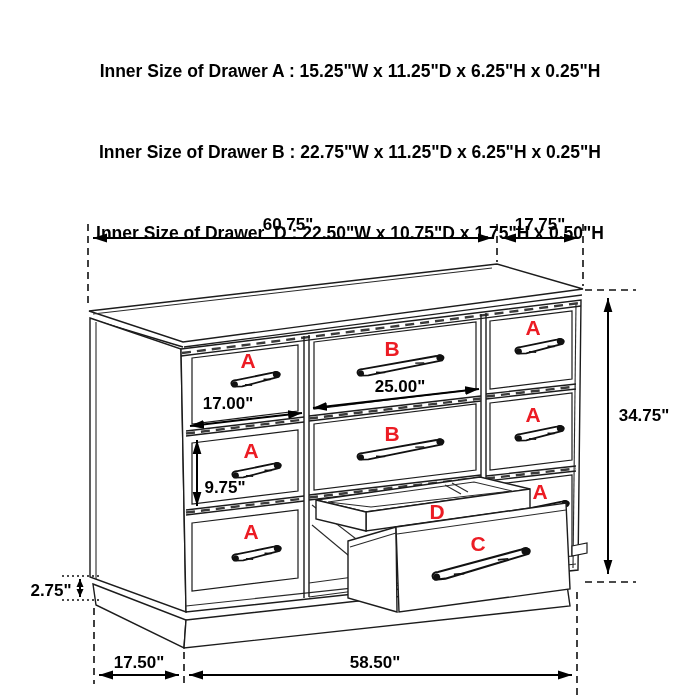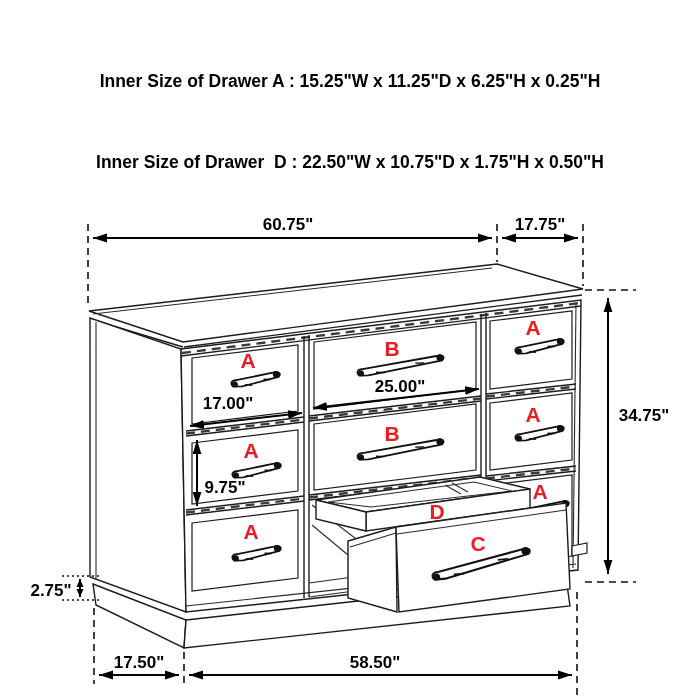--- a/index.html
+++ b/index.html
@@ -1,38 +1,39 @@
 <!DOCTYPE html>
 <html><head>
 <meta charset="utf-8">
 <style>
   html,body{margin:0;padding:0;background:#ffffff;}
   .page{position:relative;width:700px;height:700px;background:#fff;overflow:hidden;
         font-family:"Liberation Sans", sans-serif;}
-  .hdr{position:absolute;top:14px;left:0;width:700px;text-align:center;
+  .hdr{position:absolute;top:4px;left:0;width:700px;text-align:center;
        font-weight:bold;font-size:17.5px;line-height:27px;color:#000;white-space:pre;}
   svg{position:absolute;left:0;top:0;}
   .ln{stroke:#1c1c1c;stroke-width:1.4;fill:none;}
   .lnthin{stroke:#2a2a2a;stroke-width:1.1;fill:none;}
   .face{fill:#ffffff;stroke:#1c1c1c;stroke-width:1.4;}
   .facethin{fill:#ffffff;stroke:#1c1c1c;stroke-width:1.2;}
   .tex{stroke:#3a3a3a;stroke-width:2.4;stroke-dasharray:9 6;fill:none;}
   .dimln{stroke:#000;stroke-width:2;fill:none;}
   .dash{stroke:#111;stroke-width:1.6;stroke-dasharray:7 5;fill:none;}
   .dots{stroke:#111;stroke-width:1.6;stroke-dasharray:2 3;fill:none;}
   .dim{font:bold 17px "Liberation Sans", sans-serif;fill:#000;}
   .lbl{font:bold 21px "Liberation Sans", sans-serif;}
 </style>
 </head>
 <body>
 
 <div class="page">
 
   <div class="hdr">
     <div>Inner Size of Drawer A : 15.25"W x 11.25"D x 6.25"H x 0.25"H</div>
+    <div>Inner Size of Drawer B : 22.75"W x 11.25"D x 6.25"H x 0.25"H</div>
     <div>Inner Size of Drawer  D : 22.50"W x 10.75"D x 1.75"H x 0.50"H</div>
   </div>
 
   <svg width="700" height="700" viewBox="0 0 700 700">
     <defs>
       <marker id="ar" orient="auto-start-reverse" markerUnits="userSpaceOnUse" markerWidth="15" markerHeight="10" refX="14" refY="5">
         <path d="M0,0.6 L14,5 L0,9.4 Z" fill="#000"></path>
       </marker>
       <marker id="ars" orient="auto-start-reverse" markerUnits="userSpaceOnUse" markerWidth="9" markerHeight="8" refX="8" refY="4">
         <path d="M0,0.5 L8,4 L0,7.5 Z" fill="#000"></path>

